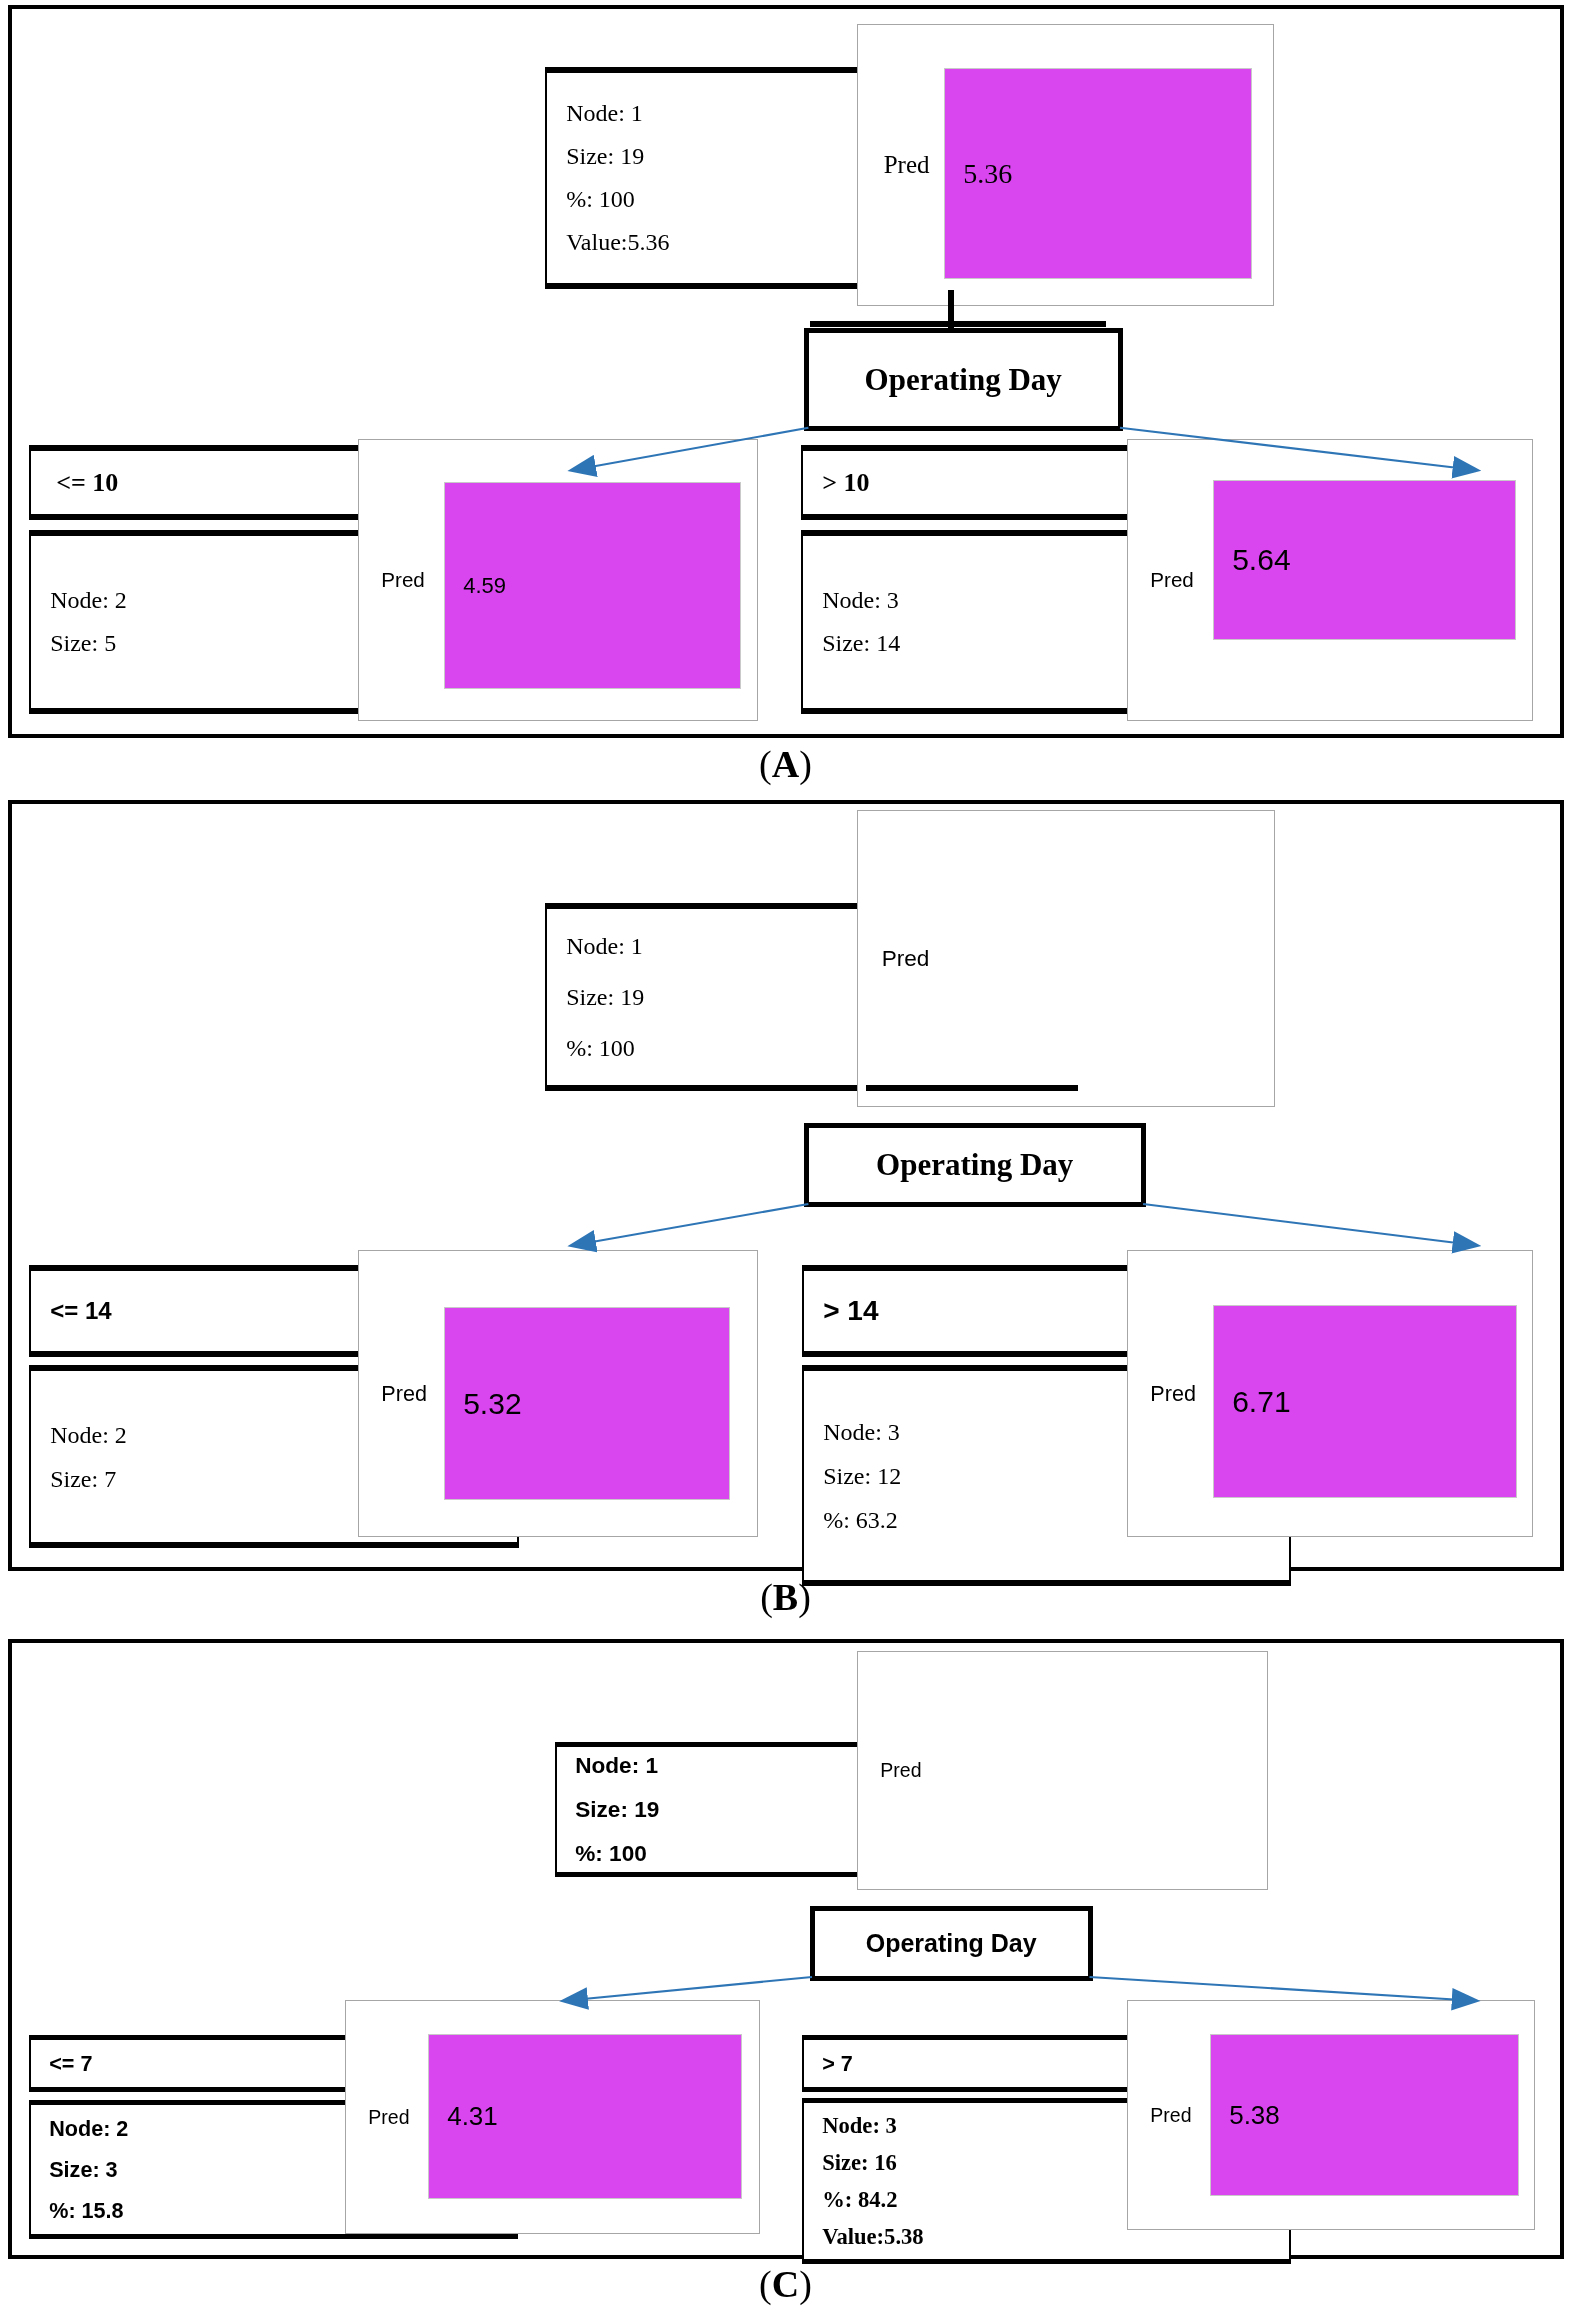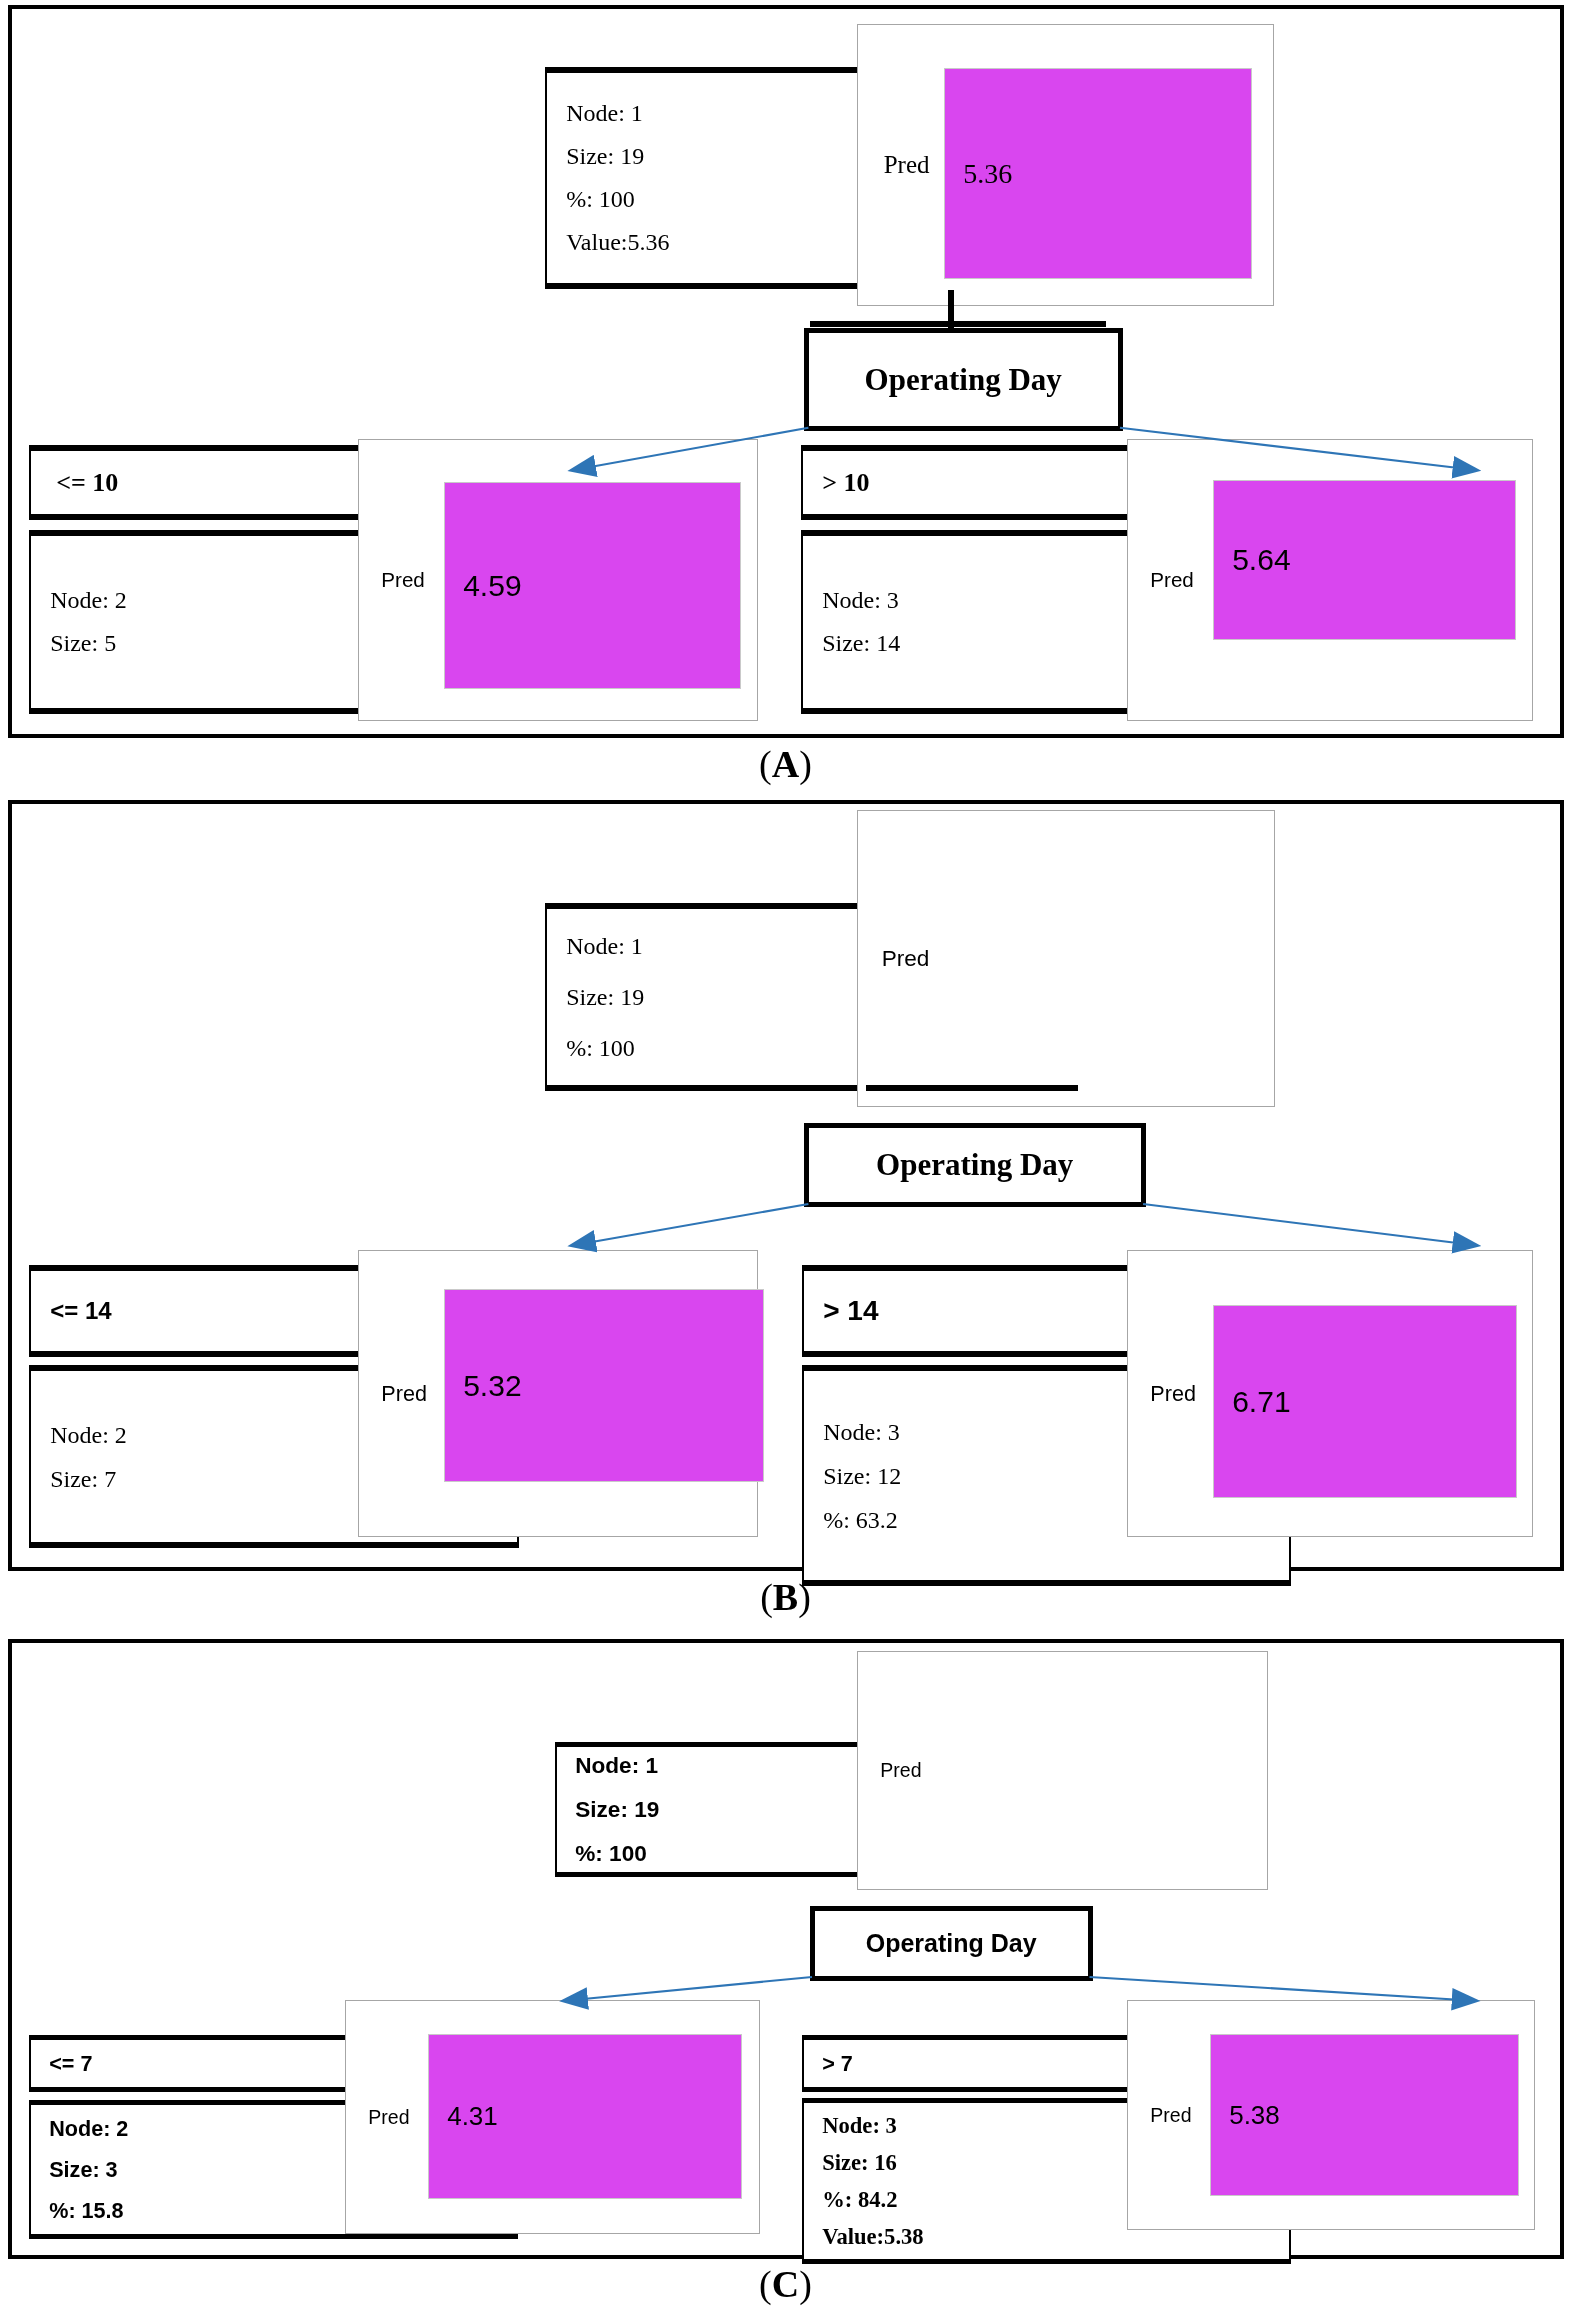--- a/index.html
+++ b/index.html
@@ -64,21 +64,21 @@
   <div class="abs blackbox tb" style="left:17px;top:436px;width:490px;height:75px;">
     <span class="fserif bold" style="font-size:26px;padding-left:19.5px;margin-left:6px;">&lt;= 10</span>
   </div>
   <div class="abs blackbox tb" style="left:17px;top:521px;width:490px;height:184px;">
     <span class="infotext fserif" style="font-size:24px;line-height:43px;padding-left:19.5px;">Node: 2
 Size: 5</span>
   </div>
   <div class="abs pred" style="left:346px;top:430px;width:400px;height:282px;">
     <span class="plabel fsans" style="left:22.6px;font-size:20.6px;">Pred</span>
     <div class="inner" style="left:85px;top:42px;width:297px;height:207px;">
-      <span class="pval fsans" style="font-size:30px;">4.59</span>
+      <span class="pval fsans" style="font-size:22px;">4.59</span>
     </div>
   </div>
 
   <div class="abs blackbox tb" style="left:789px;top:436px;width:490px;height:75px;">
     <span class="fserif bold" style="font-size:26px;padding-left:19.5px;">&gt; 10</span>
   </div>
   <div class="abs blackbox tb" style="left:789px;top:521px;width:490px;height:184px;">
     <span class="infotext fserif" style="font-size:24px;line-height:43px;padding-left:19.5px;">Node: 3
 Size: 14</span>
   </div>
@@ -116,21 +116,21 @@
   </div>
   <div class="abs blackbox tb" style="left:17px;top:461px;width:490px;height:92px;">
     <span class="fsans bold" style="font-size:24px;padding-left:19.5px;">&lt;= 14</span>
   </div>
   <div class="abs blackbox tb" style="left:17px;top:561px;width:490px;height:183px;">
     <span class="infotext fserif" style="font-size:24px;line-height:44px;padding-left:19.5px;">Node: 2
 Size: 7</span>
   </div>
   <div class="abs pred" style="left:346px;top:446px;width:400px;height:287px;">
     <span class="plabel fsans" style="left:22.6px;font-size:21.6px;">Pred</span>
-    <div class="inner" style="left:85px;top:38px;width:320px;height:193px;align-items:center;">
+    <div class="inner" style="left:85px;top:56px;width:286px;height:193px;align-items:center;">
       <span class="pval fsans" style="font-size:30px;">5.32</span>
     </div>
   </div>
   <div class="abs blackbox tb" style="left:790px;top:461px;width:489px;height:92px;">
     <span class="fsans bold" style="font-size:28px;padding-left:19.5px;">&gt; 14</span>
   </div>
   <div class="abs blackbox tb" style="left:790px;top:561px;width:489px;height:221px;">
     <span class="infotext fserif" style="font-size:24px;line-height:44px;padding-left:19.5px;">Node: 3
 Size: 12
 %: 63.2</span>

